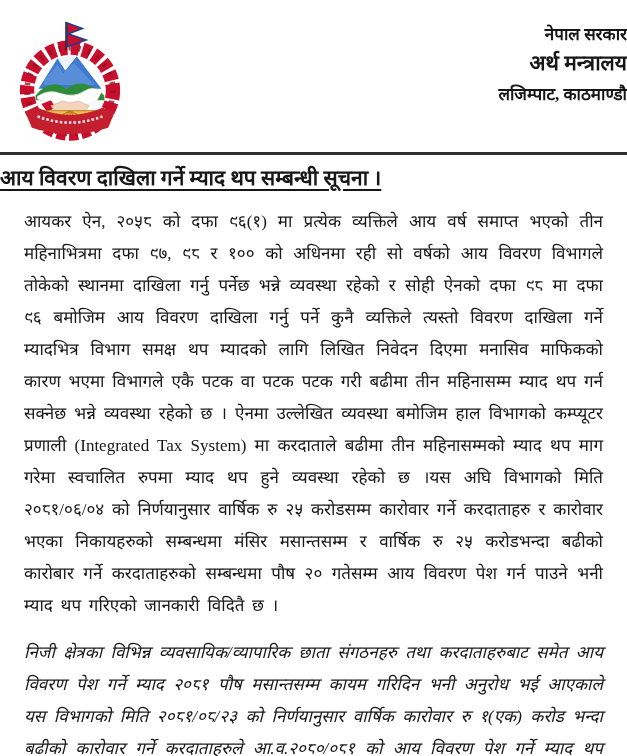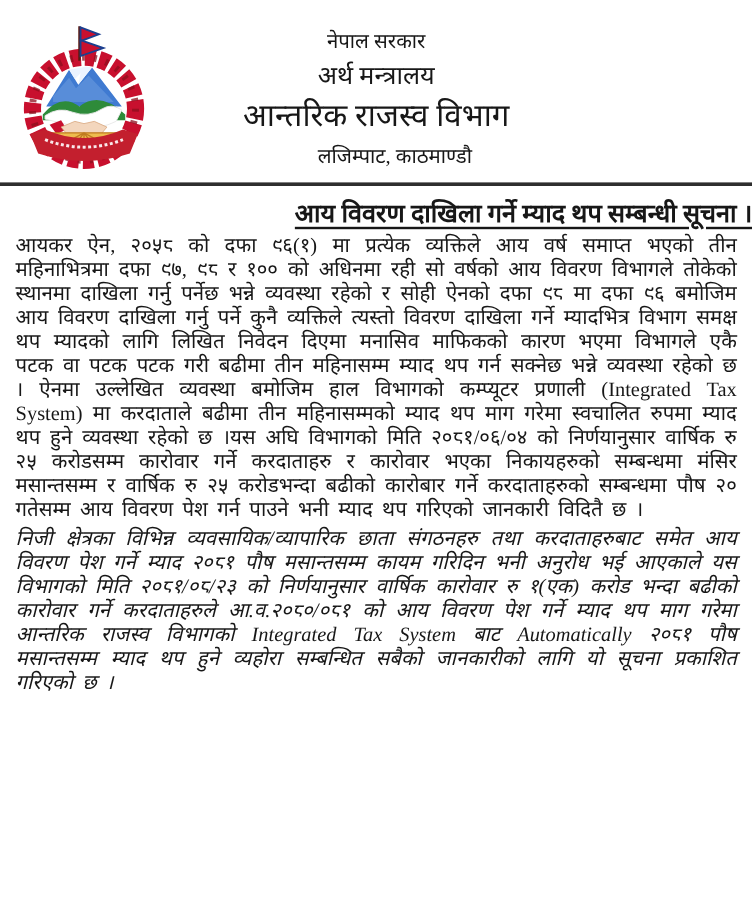--- a/index.html
+++ b/index.html
@@ -26,52 +26,52 @@
     top: 20px;
     width: 116px;
     height: 126px;
   }
   .emblem svg { width: 100%; height: 100%; display: block; }
   .header-text {
     position: absolute;
     left: 0;
     right: 0;
     top: 26px;
-    text-align: center;
-    font-weight: 400;
+    text-align: right;
+    font-weight: 700;
     line-height: 1;
   }
   .hline1 { font-size: 17px; }
   .hline2 { font-size: 21px; margin-top: 10px; }
   .hline3 { font-size: 26px; margin-top: 10px; }
   .hline4 { font-size: 17px; margin-top: 12px; margin-left: 31px; }
   
   .rule {
     height: 3px;
     background: #2e2e2e;
     margin-top: 2px;
   }
   .notice-title {
     margin-top: 8px;
-    text-align: right;
+    text-align: left;
     font-size: 21px;
     font-weight: 700;
     text-decoration: underline;
     text-underline-offset: 4px;
     text-decoration-thickness: 2px;
   }
   
   .content {
     padding: 0 9px;
   }
   .content p {
-    margin: 4px;
+    margin: 15px;
     text-align: justify;
     font-size: 17px;
-    line-height: 20px;
+    line-height: 32px;
     word-spacing: 3.5px;
   }
   .para-1 { margin-top: 11px; }
   .para-2 { margin-top: 22px; font-style: italic; }
 </style>
 </head>
 <body>
 
 <div class="header">
 
@@ -101,21 +101,20 @@
       <path d="M60 95 L36 108 M60 95 L46 114 M60 95 L60 117 M60 95 L74 114 M60 95 L84 108" stroke="#c07b20" stroke-width="1.2" fill="none"></path>
 
       <path d="M13 96 L26 92 Q60 107 94 92 L107 96 L100 113 Q60 126 20 113 Z" fill="#c31f2e"></path>
       <path d="M26 101 Q60 114 94 101" stroke="#ffffff" stroke-width="2.6" fill="none" stroke-dasharray="2.6 2.2" opacity="0.9"></path>
     </svg>
   </div>
 
   <div class="header-text">
     <div class="hline1">नेपाल सरकार</div>
     <div class="hline2">अर्थ मन्त्रालय</div>
-    <div class="hline3">आन्तरिक राजस्व विभाग</div>
     <div class="hline4">लजिम्पाट, काठमाण्डौ</div>
   </div>
 </div>
 
 <div class="rule"></div>
 
 <div class="notice-title">आय विवरण दाखिला गर्ने म्याद थप सम्बन्धी सूचना ।</div>
 
 <div class="content">
   <p class="para-1">आयकर ऐन, २०५८ को दफा ९६(१) मा प्रत्येक व्यक्तिले आय वर्ष समाप्त भएको तीन महिनाभित्रमा दफा ९७, ९८ र १०० को अधिनमा रही सो वर्षको आय विवरण विभागले तोकेको स्थानमा दाखिला गर्नु पर्नेछ भन्ने व्यवस्था रहेको र सोही ऐनको दफा ९८ मा दफा ९६ बमोजिम आय विवरण दाखिला गर्नु पर्ने कुनै व्यक्तिले त्यस्तो विवरण दाखिला गर्ने म्यादभित्र विभाग समक्ष थप म्यादको लागि लिखित निवेदन दिएमा मनासिव माफिकको कारण भएमा विभागले एकै पटक वा पटक पटक गरी बढीमा तीन महिनासम्म म्याद थप गर्न सक्नेछ भन्ने व्यवस्था रहेको छ । ऐनमा उल्लेखित व्यवस्था बमोजिम हाल विभागको कम्प्यूटर प्रणाली (Integrated Tax System) मा करदाताले बढीमा तीन महिनासम्मको म्याद थप माग गरेमा स्वचालित रुपमा म्याद थप हुने व्यवस्था रहेको छ ।यस अघि विभागको मिति २०८१/०६/०४ को निर्णयानुसार वार्षिक रु २५ करोडसम्म कारोवार गर्ने करदाताहरु र कारोवार भएका निकायहरुको सम्बन्धमा मंसिर मसान्तसम्म र वार्षिक रु २५ करोडभन्दा बढीको कारोबार गर्ने करदाताहरुको सम्बन्धमा पौष २० गतेसम्म आय विवरण पेश गर्न पाउने भनी म्याद थप गरिएको जानकारी विदितै छ ।</p>

